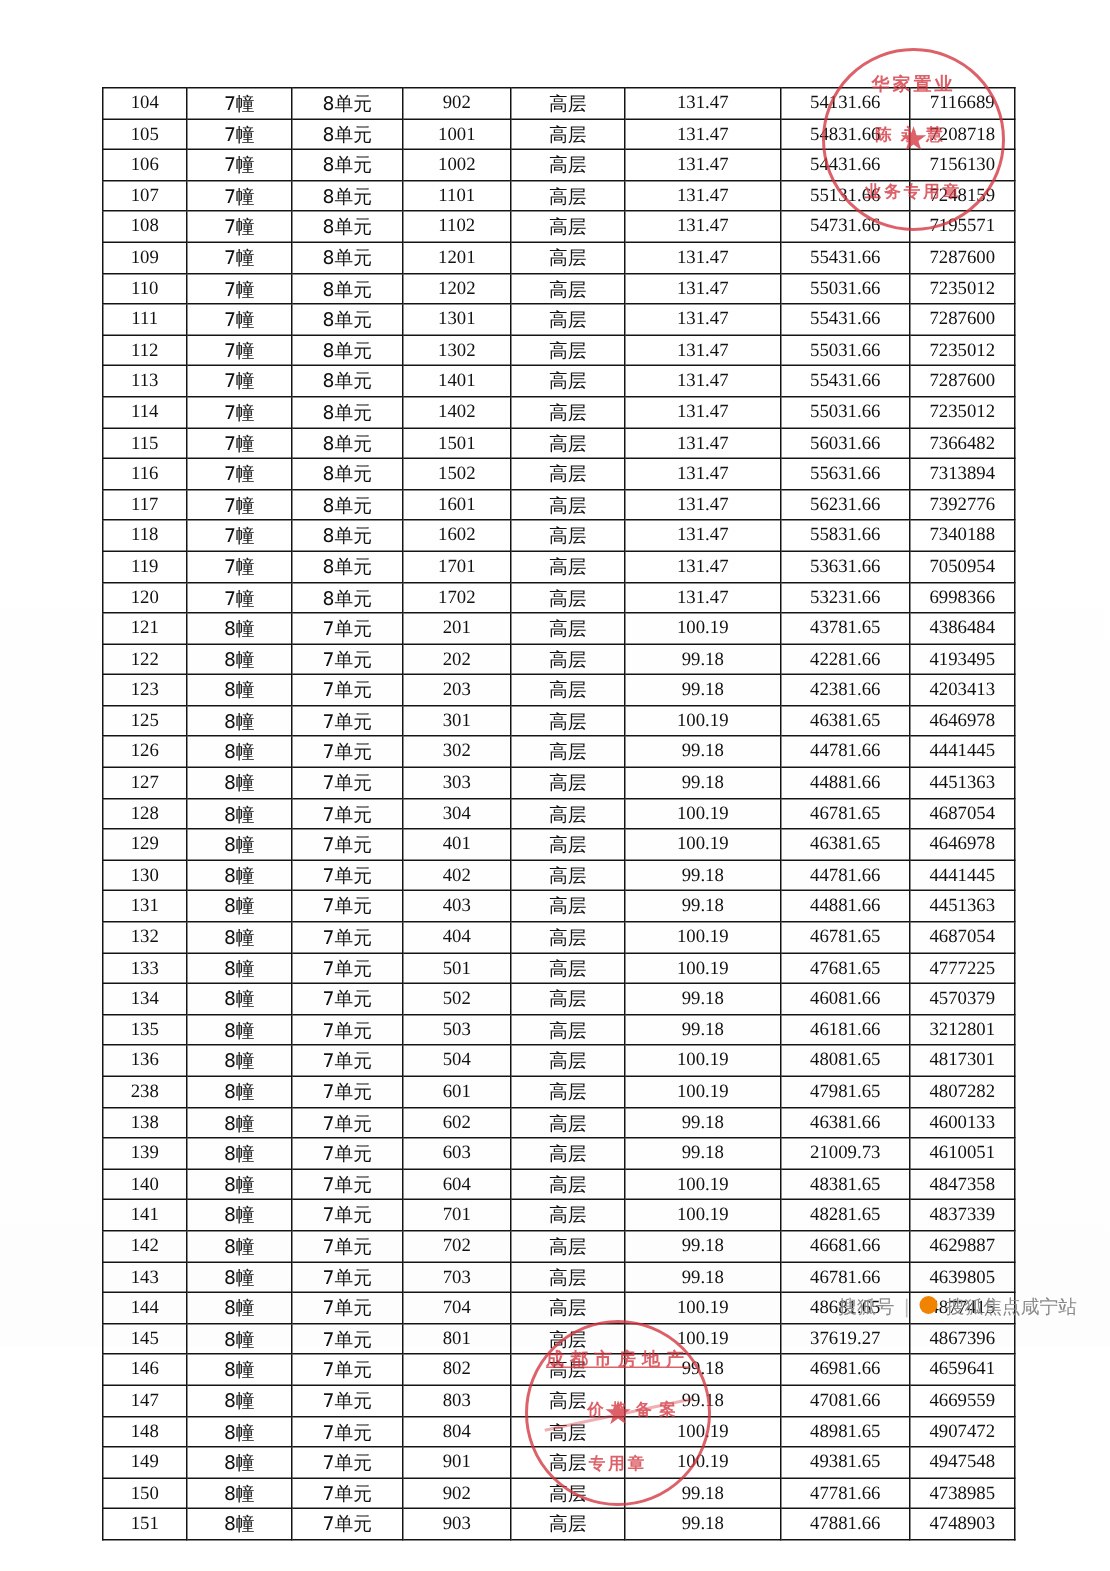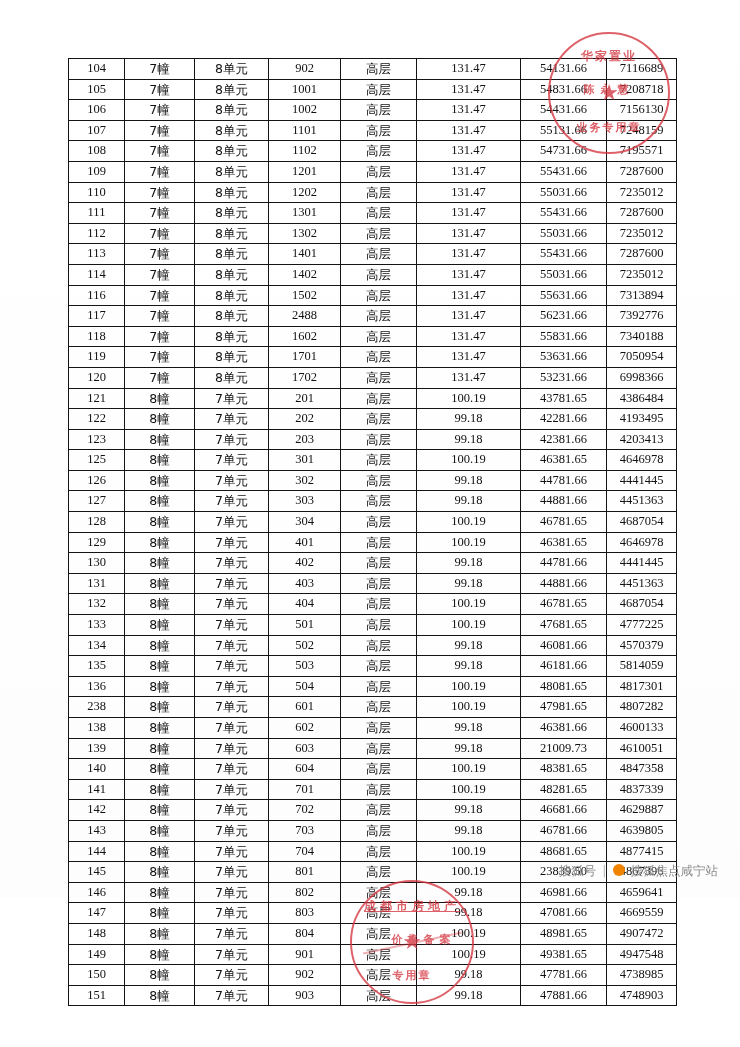--- a/index.html
+++ b/index.html
@@ -298,34 +298,44 @@
             <td>114</td>
             <td class="cn">7幢</td>
             <td class="cn">8单元</td>
             <td>1402</td>
             <td class="cn">高层</td>
             <td>131.47</td>
             <td>55031.66</td>
             <td>7235012</td>
           </tr>
           <tr>
+            <td>115</td>
+            <td class="cn">7幢</td>
+            <td class="cn">8单元</td>
+            <td>1501</td>
+            <td class="cn">高层</td>
+            <td>131.47</td>
+            <td>56031.66</td>
+            <td>7366482</td>
+          </tr>
+          <tr>
             <td>116</td>
             <td class="cn">7幢</td>
             <td class="cn">8单元</td>
             <td>1502</td>
             <td class="cn">高层</td>
             <td>131.47</td>
             <td>55631.66</td>
             <td>7313894</td>
           </tr>
           <tr>
             <td>117</td>
             <td class="cn">7幢</td>
             <td class="cn">8单元</td>
-            <td>2488</td>
+            <td>1601</td>
             <td class="cn">高层</td>
             <td>131.47</td>
             <td>56231.66</td>
             <td>7392776</td>
           </tr>
           <tr>
             <td>118</td>
             <td class="cn">7幢</td>
             <td class="cn">8单元</td>
             <td>1602</td>
@@ -485,21 +495,21 @@
             <td>4570379</td>
           </tr>
           <tr>
             <td>135</td>
             <td class="cn">8幢</td>
             <td class="cn">7单元</td>
             <td>503</td>
             <td class="cn">高层</td>
             <td>99.18</td>
             <td>46181.66</td>
-            <td>5814059</td>
+            <td>3212801</td>
           </tr>
           <tr>
             <td>136</td>
             <td class="cn">8幢</td>
             <td class="cn">7单元</td>
             <td>504</td>
             <td class="cn">高层</td>
             <td>100.19</td>
             <td>48081.65</td>
             <td>4817301</td>
@@ -584,21 +594,21 @@
             <td>48681.65</td>
             <td>4877415</td>
           </tr>
           <tr>
             <td>145</td>
             <td class="cn">8幢</td>
             <td class="cn">7单元</td>
             <td>801</td>
             <td class="cn">高层</td>
             <td>100.19</td>
-            <td>23839.50</td>
+            <td>37619.27</td>
             <td>4867396</td>
           </tr>
           <tr>
             <td>146</td>
             <td class="cn">8幢</td>
             <td class="cn">7单元</td>
             <td>802</td>
             <td class="cn">高层</td>
             <td>99.18</td>
             <td>46981.66</td>

